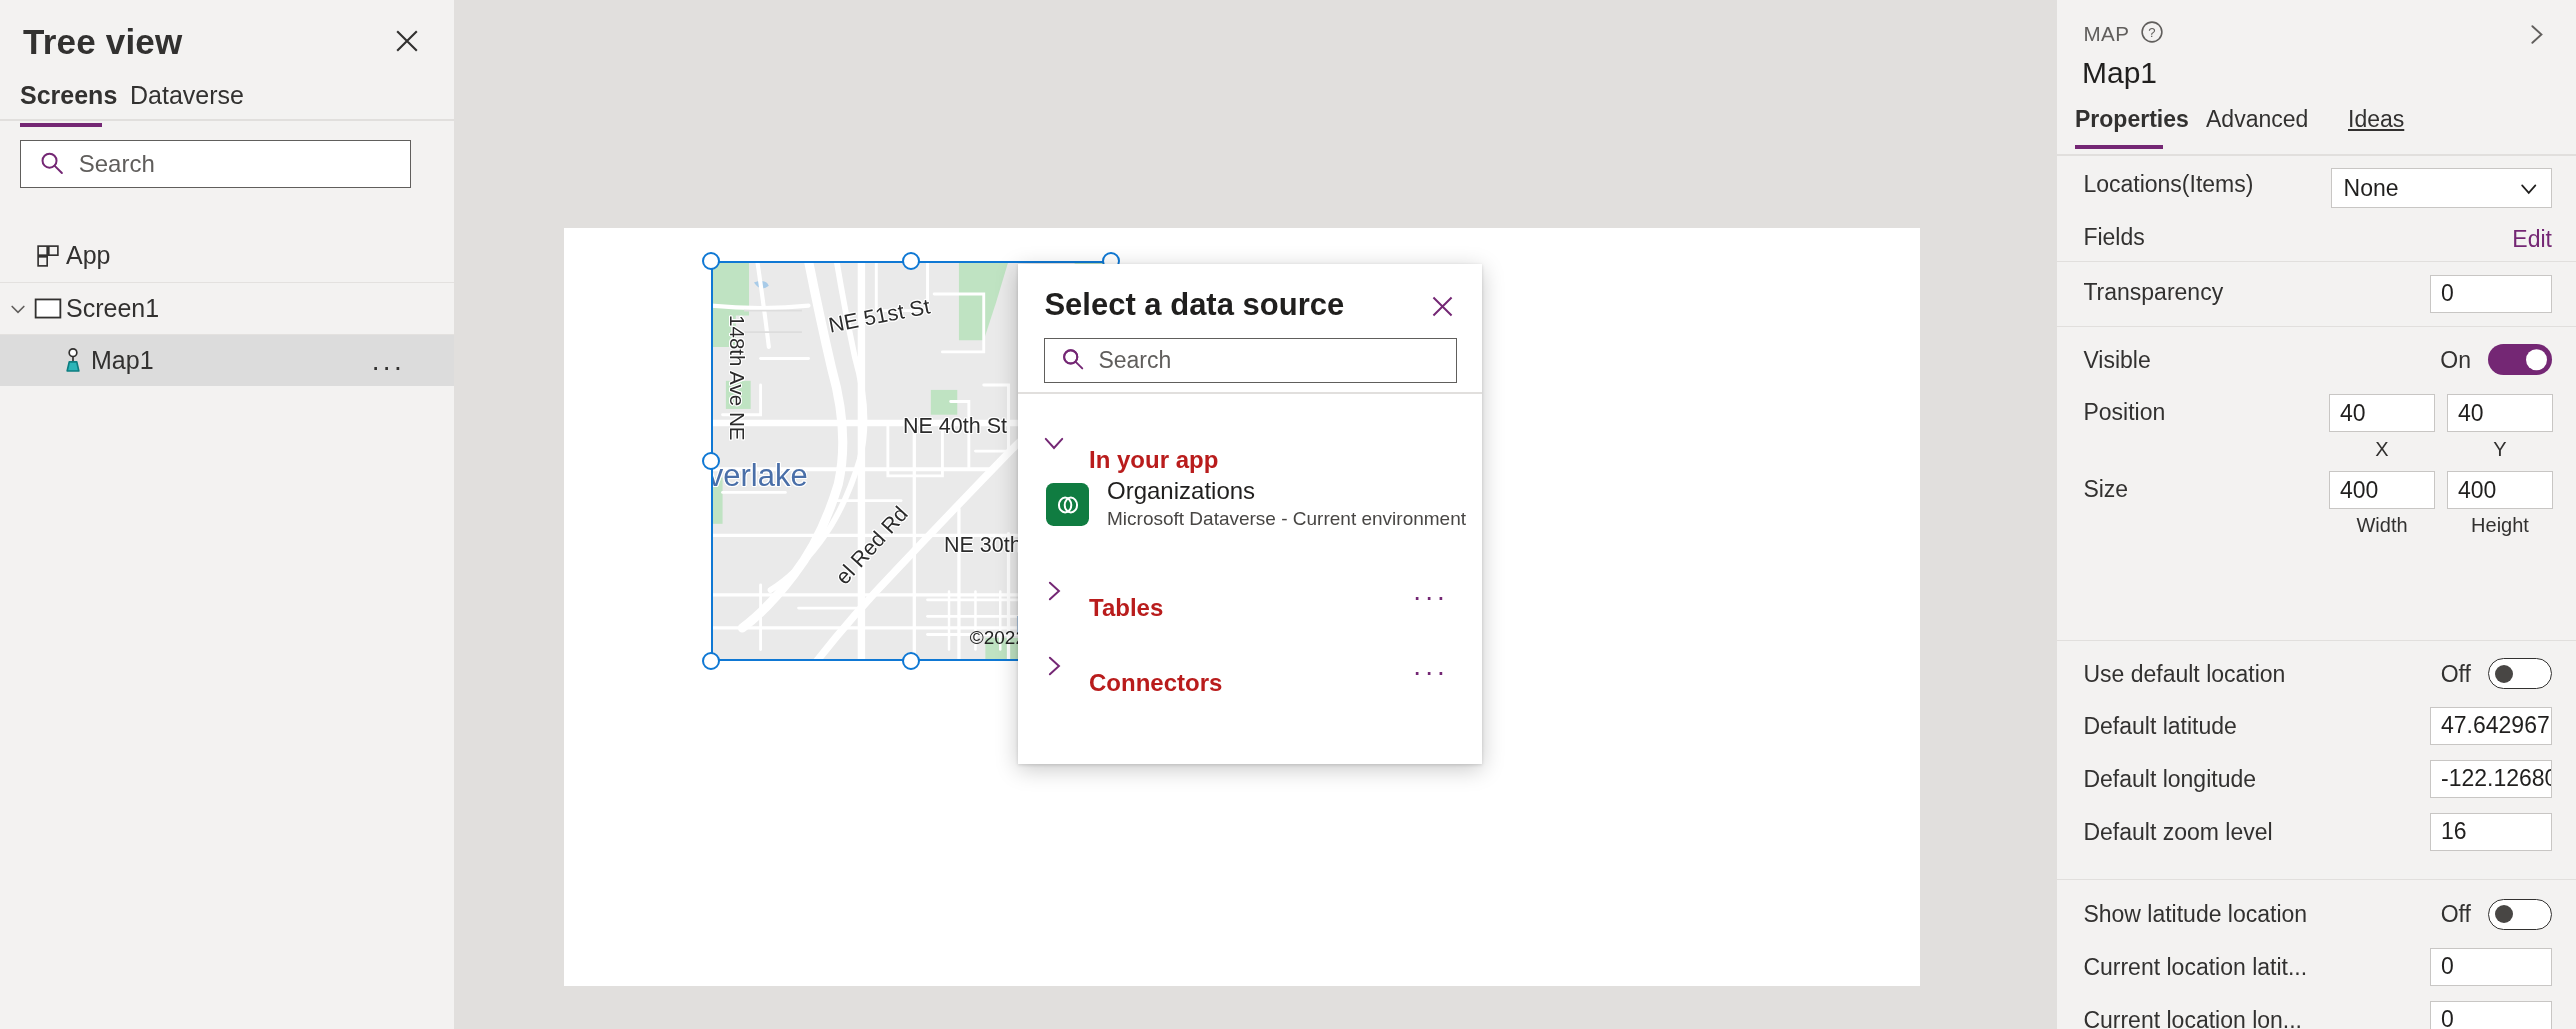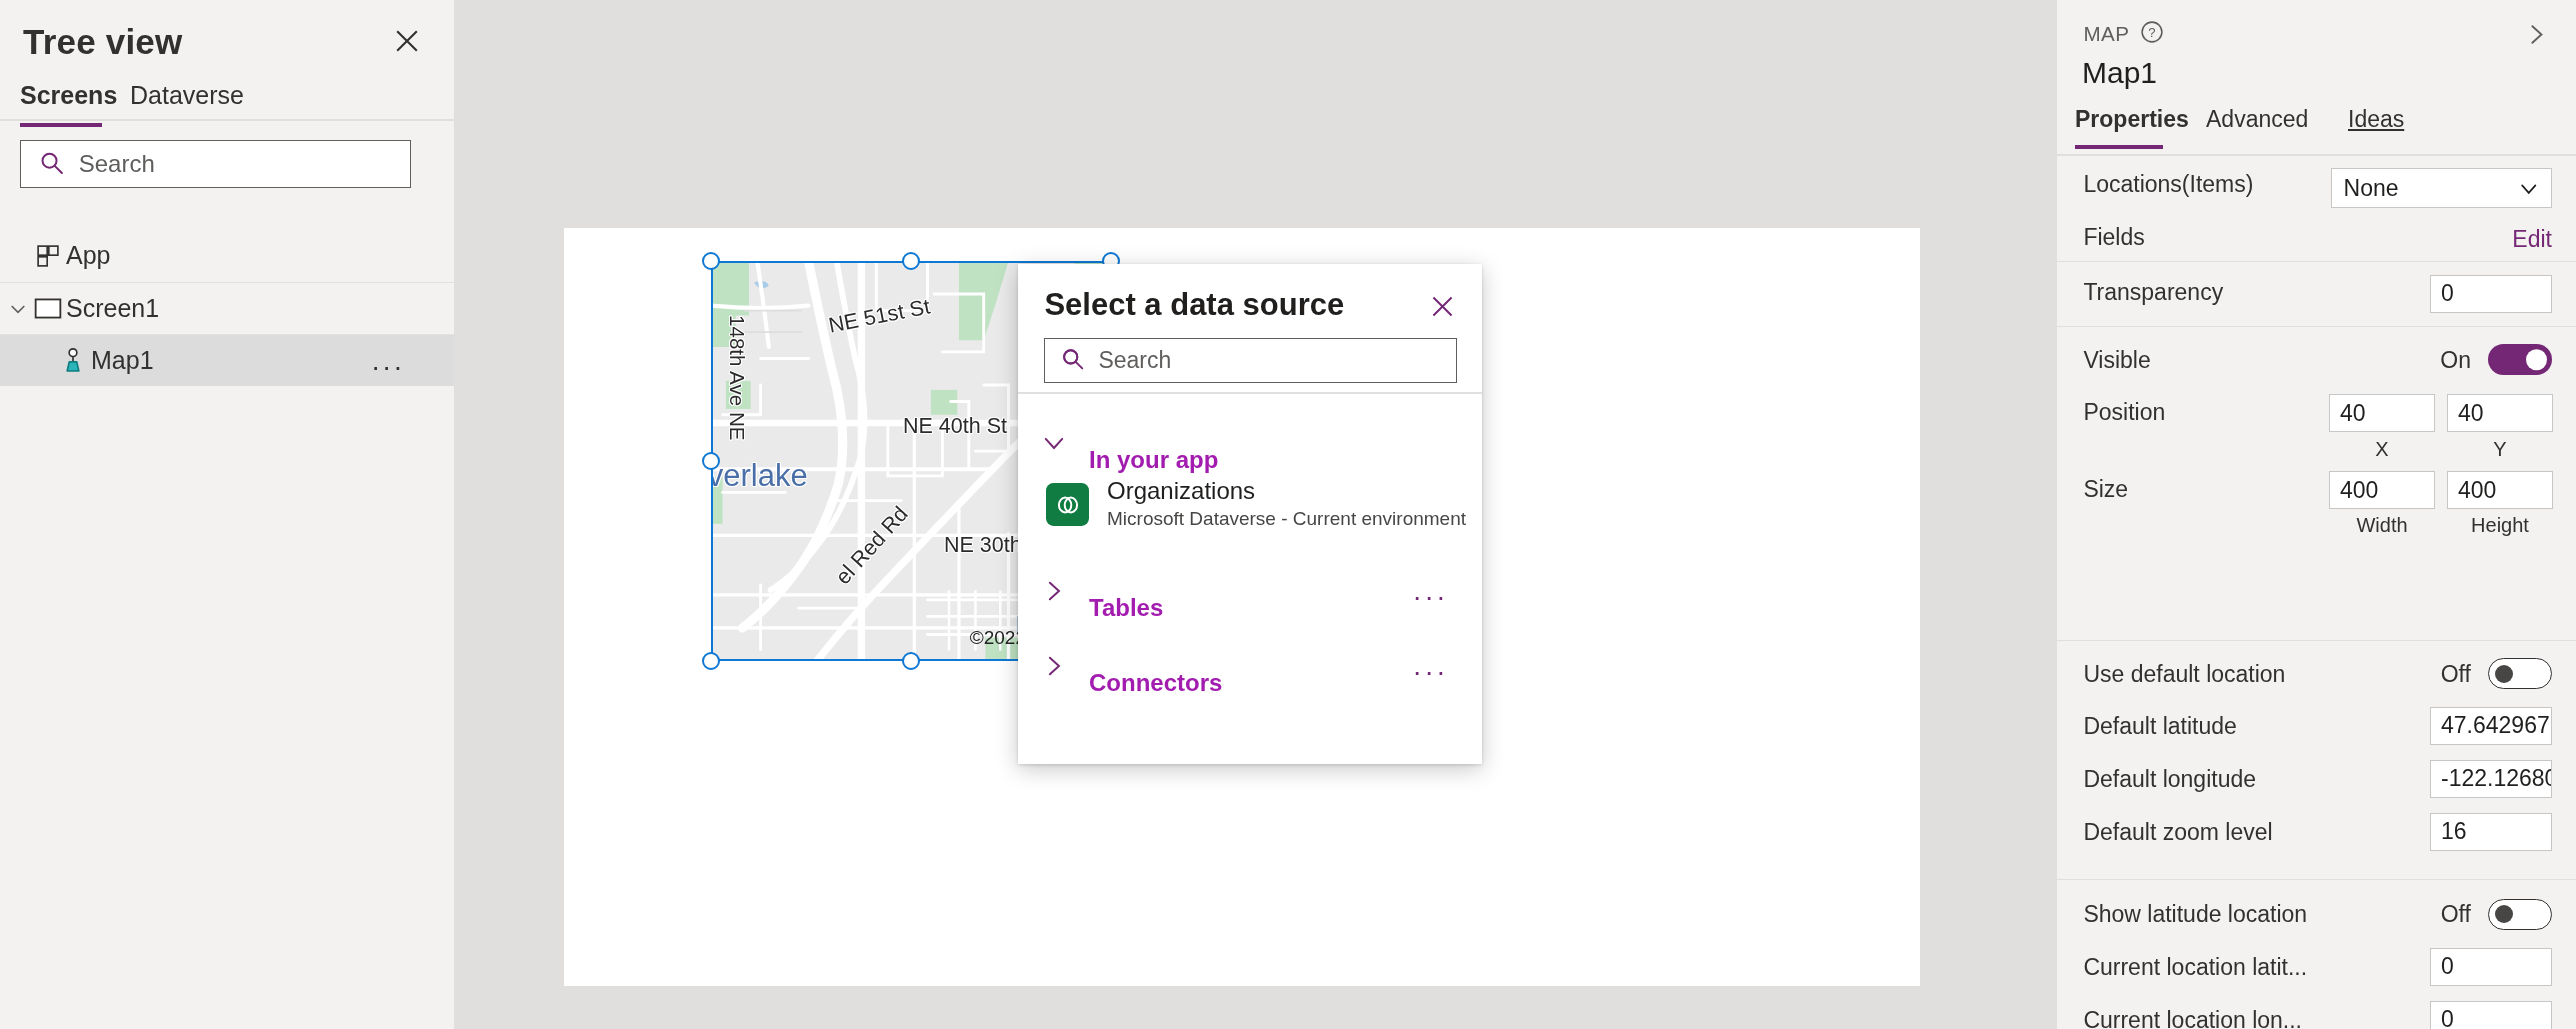--- a/index.html
+++ b/index.html
@@ -56,21 +56,21 @@
   .dlg-head{position:absolute;left:0;top:0;width:464px;height:128px;}
   .dlg-title{position:absolute;left:26.4px;top:23px;font-size:31px;font-weight:bold;color:#201f1e;}
   .dlg-close{position:absolute;right:23px;top:26.4px;width:33px;height:33px;cursor:pointer;}
   .dlg-search{position:absolute;left:26.4px;top:74px;width:413px;height:45px;border:1.7px solid #605e5c;box-sizing:border-box;display:flex;align-items:center;background:#fff;cursor:text;}
   .dlg-search .mag{margin-left:15px;margin-right:11.6px;display:flex;}
   .dlg-search .ph{font-size:23px;color:#605e5c;}
   .dlg-divider{position:absolute;left:0;top:128px;width:464px;height:1.7px;background:#e1dfdd;}
 
   .dlg-item{position:absolute;left:0;width:464px;display:flex;align-items:center;cursor:pointer;}
   .dlg-caret{width:71px;display:flex;justify-content:center;align-items:center;flex:none;}
-  .grp-lbl{font-size:24px;font-weight:bold;color:#a21caf;margin-top:35px;}
+  .grp-lbl{font-size:24px;font-weight:bold;color:#b91c1c;margin-top:35px;}
   .dlg-ellipsis{position:absolute;right:33px;top:50%;transform:translateY(-50%);font-size:28px;letter-spacing:4.1px;color:#742774;line-height:8.3px;cursor:pointer;}
 
   .ds-icon{width:43px;height:43px;border-radius:7.4px;background:#107c41;display:flex;align-items:center;justify-content:center;flex:none;margin-left:28px;margin-right:18px;}
   .ds-name{font-size:24px;color:#201f1e;line-height:1.15;}
   .ds-sub{font-size:19px;color:#484644;line-height:1.3;margin-top:2.5px;}
 
   
   .props{position:absolute;right:0;top:0;width:520px;height:1030px;background:#f3f2f1;border-left:1.7px solid #e1dfdd;box-sizing:border-box;}
   .p-kicker{position:absolute;left:26.4px;top:21.5px;font-size:20.6px;color:#605e5c;letter-spacing:0.5px;}
   .p-help{position:absolute;left:81px;top:18px;cursor:pointer;}

